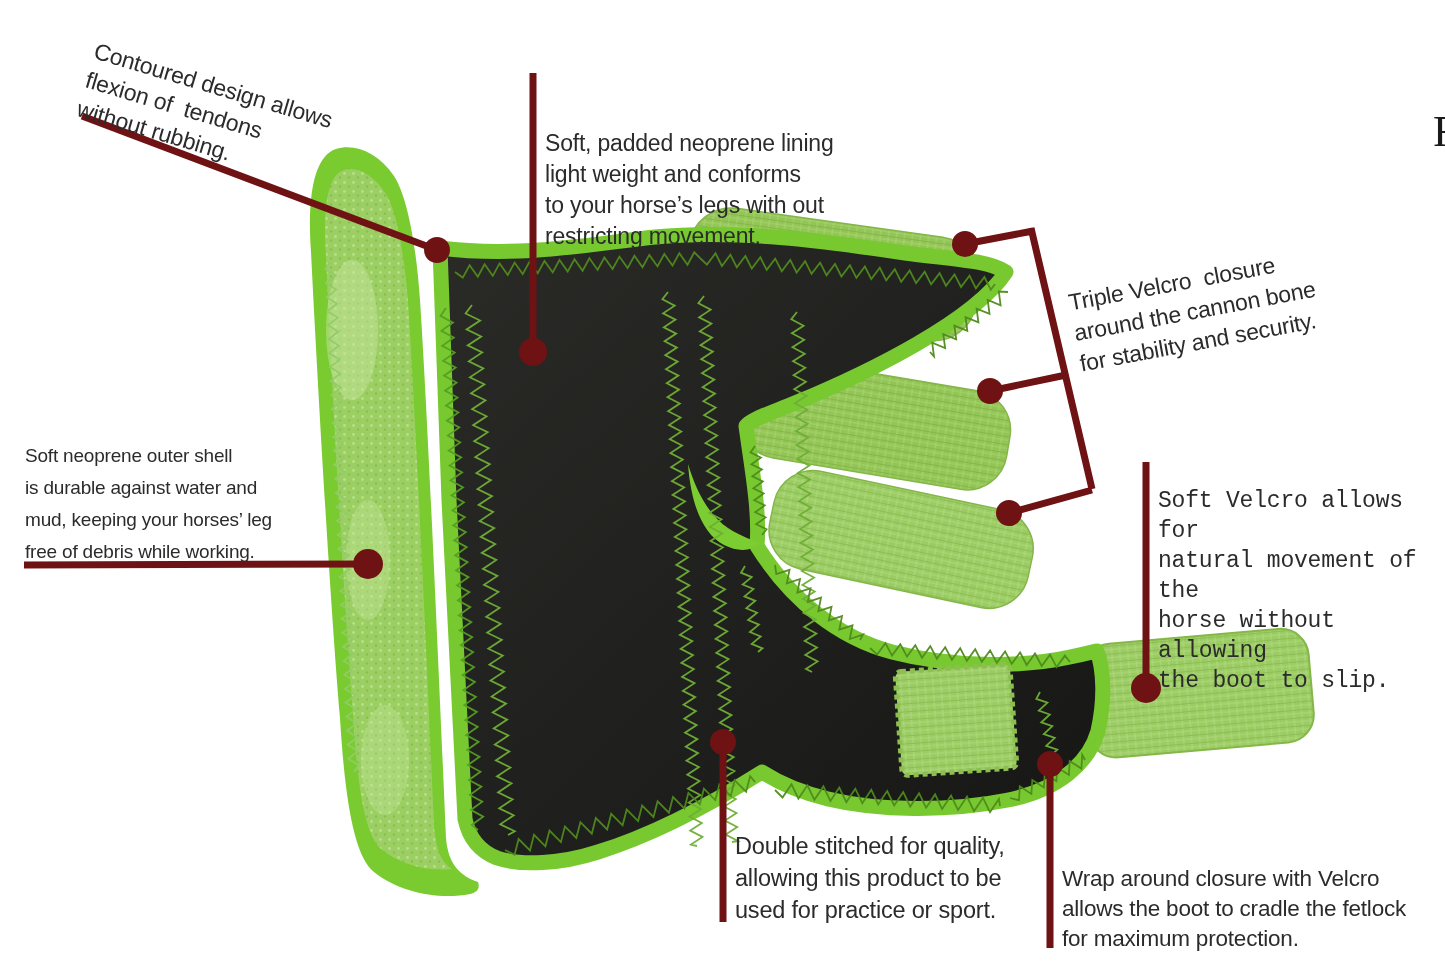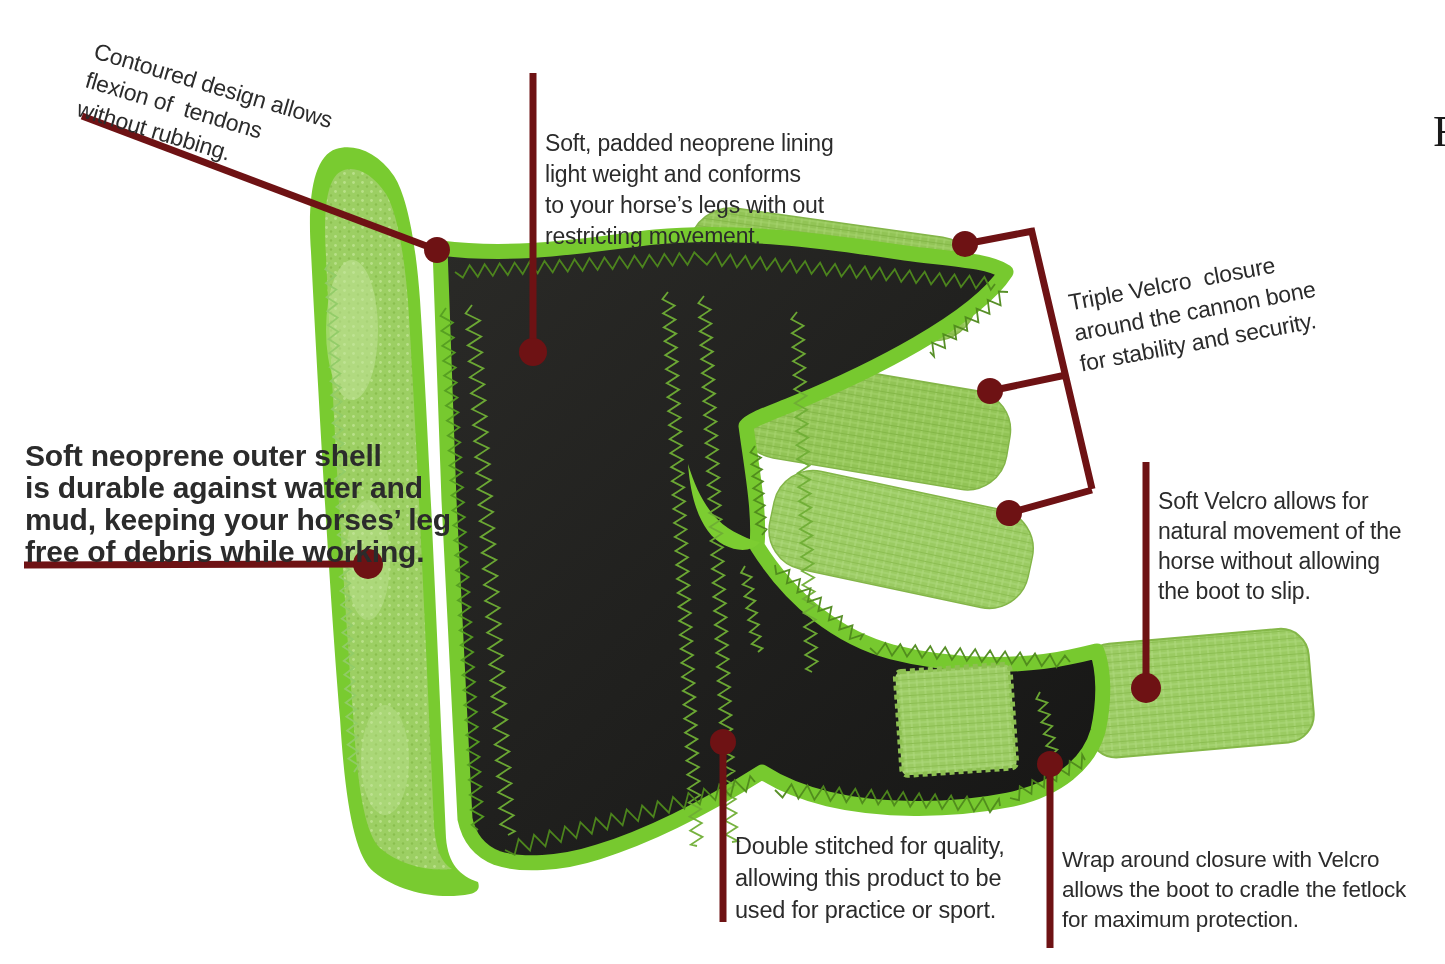--- a/index.html
+++ b/index.html
@@ -8,24 +8,24 @@
     font-family:"Liberation Sans",sans-serif;
   }
   #boot-stage{position:absolute;left:0;top:0;width:1445px;height:964px;}
   .ann{
     position:absolute;white-space:pre-wrap;color:#2b2b2b;
     font-size:23px;line-height:31px;letter-spacing:-0.2px;
   }
   .ann-contoured{left:99px;top:36px;transform:rotate(16.5deg);transform-origin:0 0;line-height:30px;}
   .ann-lining{left:545px;top:80px;margin-top:48px;}
   .ann-triple{left:1066px;top:288px;transform:rotate(-10.5deg);transform-origin:0 0;}
-  .ann-shell{left:25px;top:440px;line-height:32px;font-size:30px;font-weight:bold;}
-  .ann-softvelcro{left:1158px;top:486px;line-height:30px;}
+  .ann-shell{left:25px;top:440px;line-height:32px;font-size:19px;}
+  .ann-softvelcro{left:1158px;top:486px;line-height:30px;font-family:Liberation Mono, monospace;}
   .ann-stitched{left:735px;top:830px;line-height:32px;font-size:23.5px;}
-  .ann-wrap{left:1062px;top:845px;line-height:30px;font-size:22.5px;}
+  .ann-wrap{left:1062px;top:864px;line-height:30px;font-size:22.5px;}
   .edge-frag{
     position:absolute;left:1433px;top:110px;color:#1a1a1a;
     font-family:"Liberation Serif",serif;font-size:44px;line-height:44px;
   }
 </style>
 </head>
 <body>
 
 <svg id="boot-stage" viewBox="0 0 1445 964" aria-hidden="true">
   <defs>

